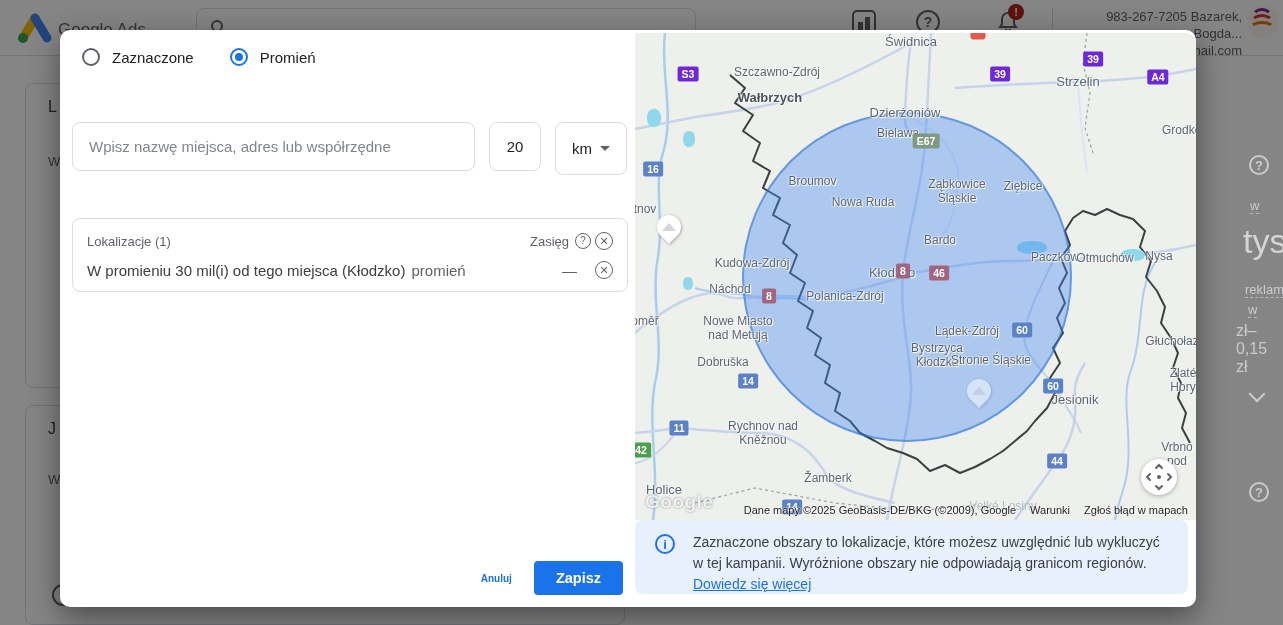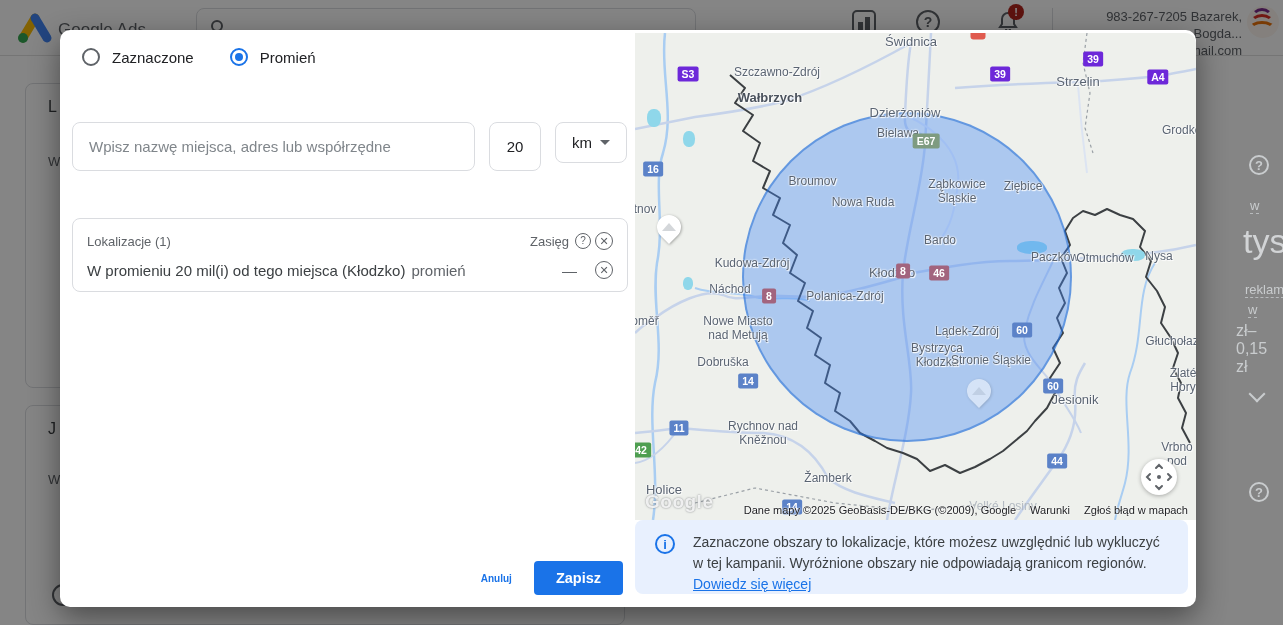--- a/index.html
+++ b/index.html
@@ -45,21 +45,21 @@
   .left-pane { position:absolute; left:0; top:0; width:575px; height:577px; }
   .radio-row { position:absolute; left:22px; top:18px; display:flex; align-items:center; gap:12px; }
   .g-radio { width:18px; height:18px; border:2px solid #5f6368; border-radius:50%; position:relative; flex:none; }
   .g-radio.checked { border-color:#1a73e8; }
   .g-radio.checked::after { content:""; position:absolute; left:3px; top:3px; width:8px; height:8px; border-radius:50%; background:#1a73e8; }
   .radio-label { font-size:15px; color:#202124; margin-right:24px; }
   .input-row { position:absolute; left:12px; top:92px; display:flex; gap:14px; }
   .place-input { width:403px; height:49px; border:1px solid #dadce0; border-radius:8px; padding:0 16px; font-size:15px; color:#202124; font-family:inherit; outline:none; }
   .place-input::placeholder { color:#80868b; }
   .num-box { width:52px; height:49px; border:1px solid #dadce0; border-radius:8px; text-align:center; font-size:15px; color:#202124; font-family:inherit; outline:none; }
-  .unit-box { width:72px; height:41px; border:1px solid #dadce0; border-radius:8px; display:flex; align-items:center; justify-content:center; gap:8px; font-size:15px; color:#202124; cursor:pointer; }
+  .unit-box { width:72px; height:53px; border:1px solid #dadce0; border-radius:8px; display:flex; align-items:center; justify-content:center; gap:8px; font-size:15px; color:#202124; cursor:pointer; }
   .dd-arrow { width:0; height:0; border-left:5px solid transparent; border-right:5px solid transparent; border-top:5px solid #5f6368; }
   .loc-list { position:absolute; left:12px; top:188px; width:556px; border:1px solid #dadce0; border-radius:8px; padding:10px 14px 12px 14px; }
   .list-head { display:flex; align-items:center; font-size:13px; color:#5f6368; height:24px; }
   .list-row { display:flex; align-items:center; font-size:15px; color:#3c4043; margin-top:8px; }
   .grow { flex:1; }
   .muted { color:#5f6368; }
   .help-sm { width:16px; height:16px; border:1.5px solid #5f6368; border-radius:50%; font-size:10px; line-height:14px; text-align:center; color:#5f6368; margin:0 4px 0 6px; flex:none; }
   .x-circle { width:18px; height:18px; border:1.5px solid #5f6368; border-radius:50%; color:#5f6368; font-size:11px; line-height:16px; text-align:center; flex:none; cursor:pointer; }
   .dash { color:#5f6368; margin-right:18px; }
   .btn-bar { position:absolute; right:12px; bottom:12px; display:flex; align-items:center; gap:22px; }
@@ -176,21 +176,21 @@
     </div>
     <div class="loc-list">
       <div class="list-head">
         <span>Lokalizacje (1)</span>
         <span class="grow"></span>
         <span>Zasięg</span>
         <span class="help-sm">?</span>
         <span class="x-circle">✕</span>
       </div>
       <div class="list-row">
-        <span>W promieniu 20 mil(i) od tego miejsca (Kłodzko)</span>
+        <span>W promieniu 30 mil(i) od tego miejsca (Kłodzko)</span>
         <span class="muted" style="margin-left:6px;">promień</span>
         <span class="grow"></span>
         <span class="dash">—</span>
         <span class="x-circle">✕</span>
       </div>
     </div>
     <div class="btn-bar">
       <button class="btn-text">Anuluj</button>
       <button class="btn-primary">Zapisz</button>
     </div>

